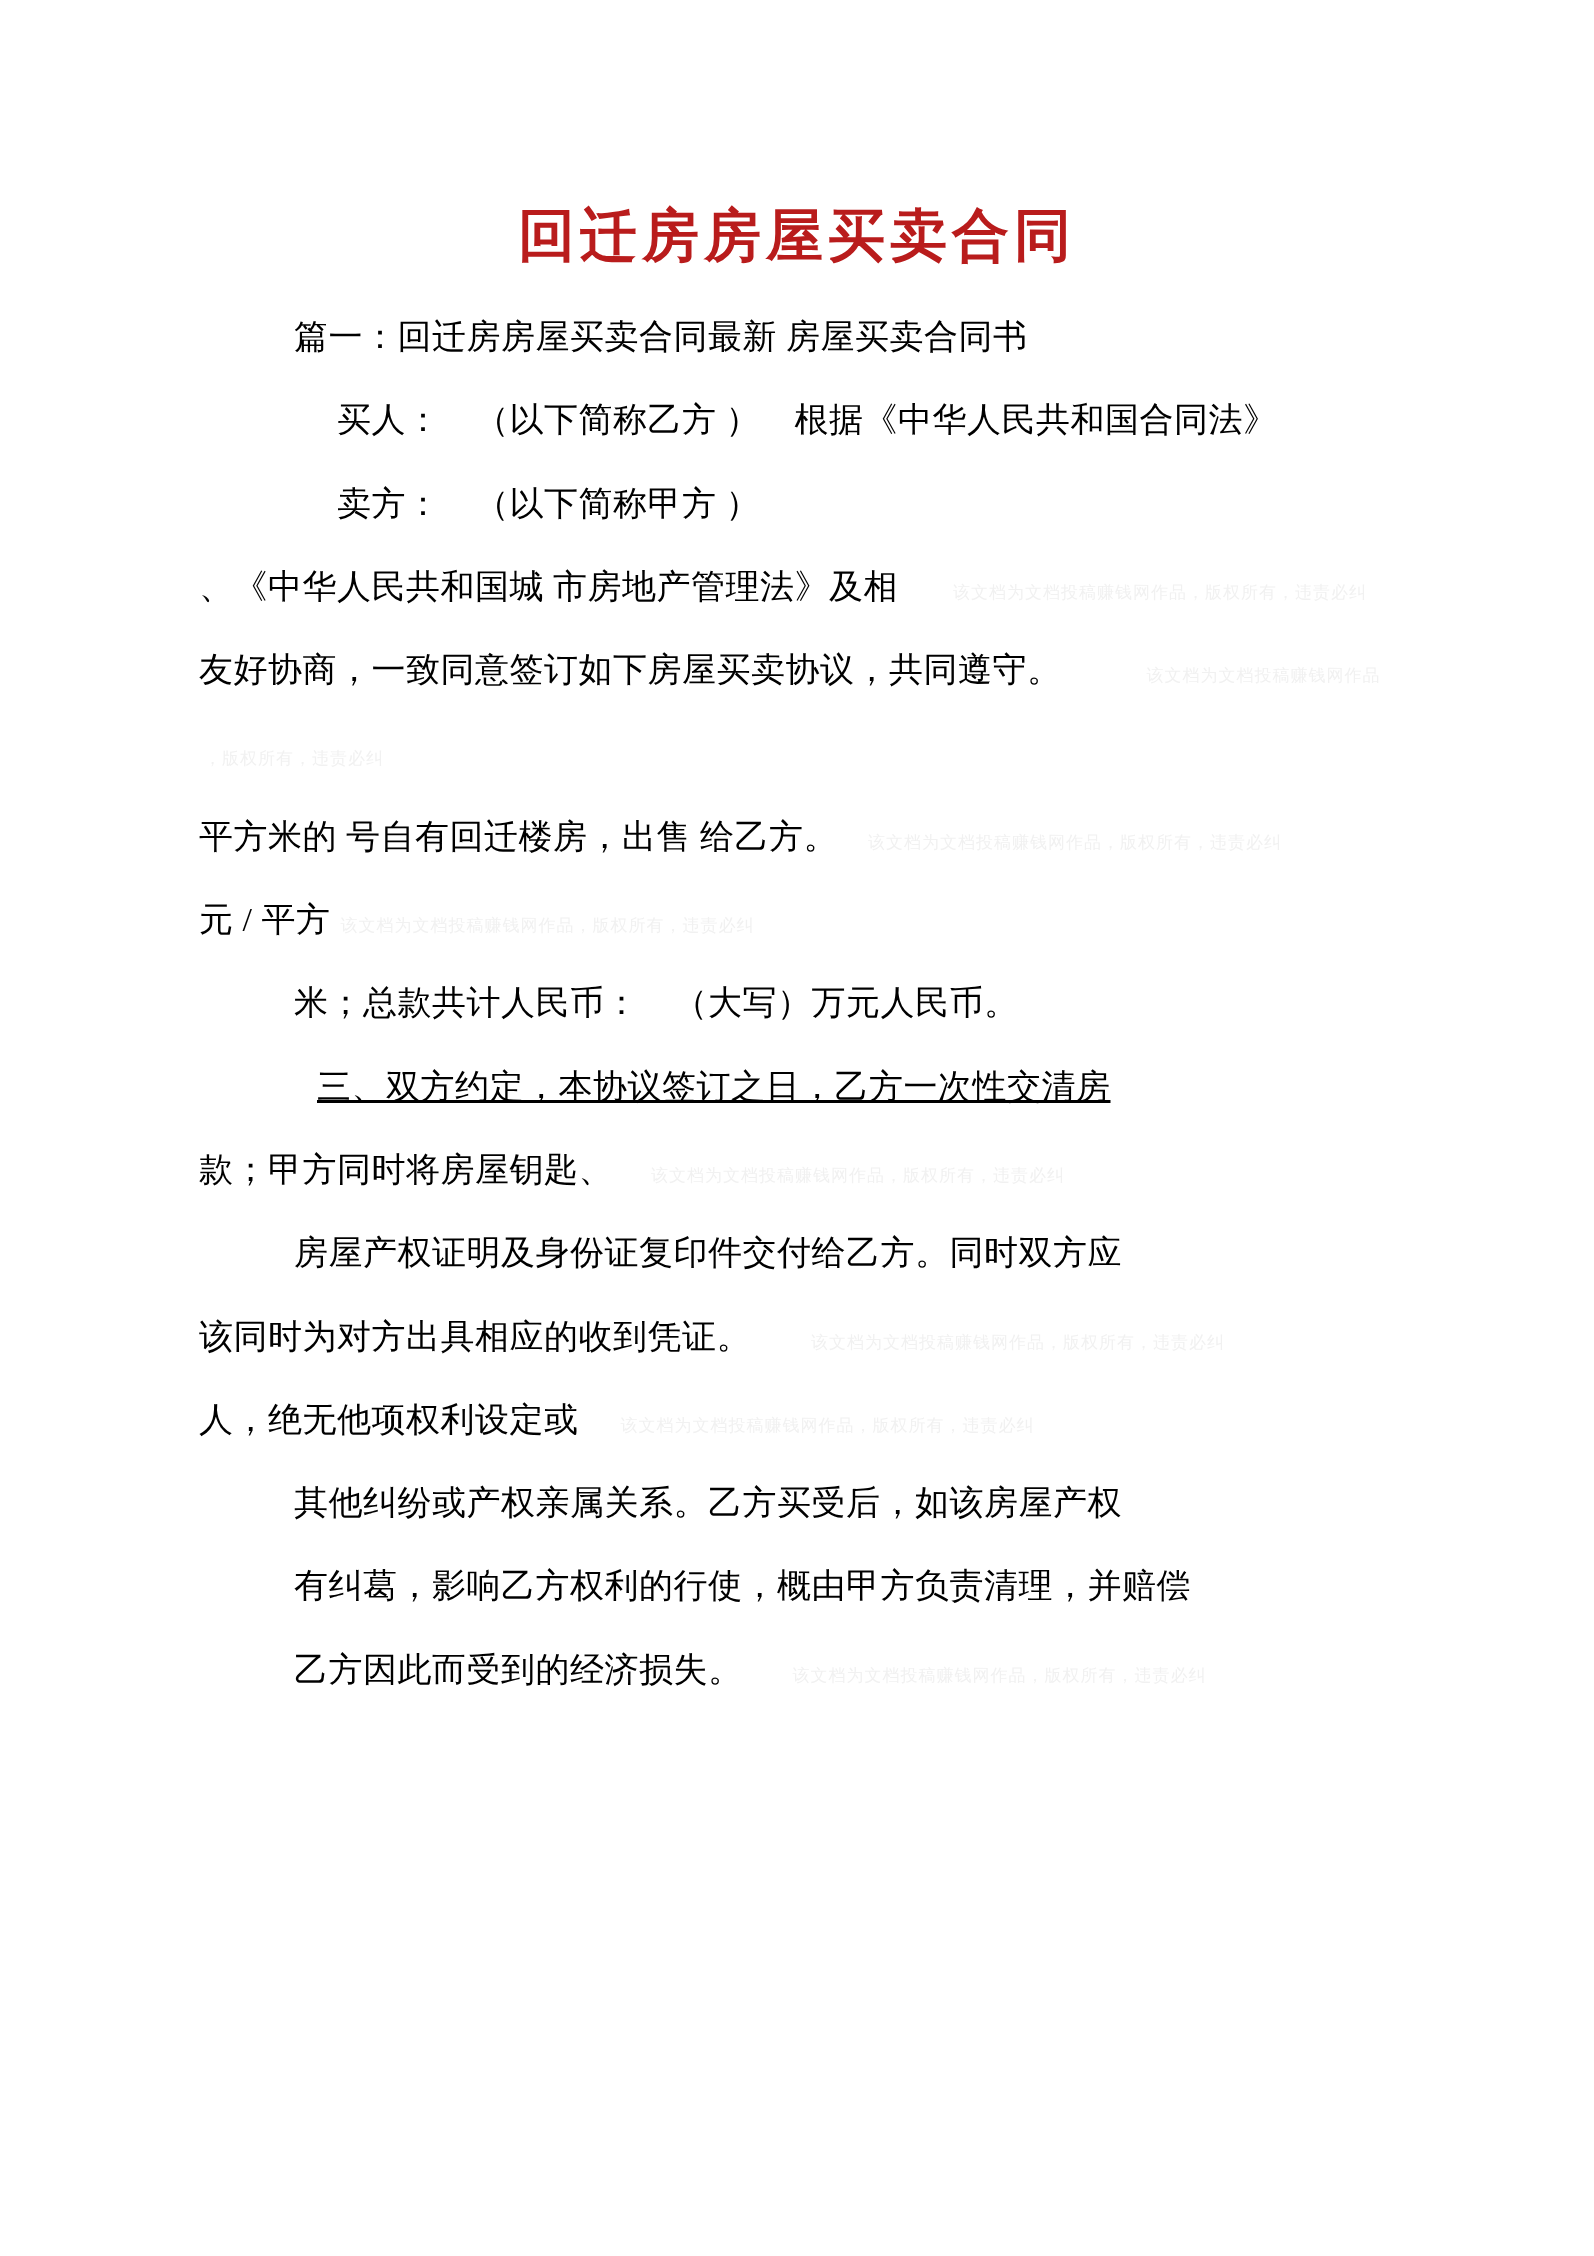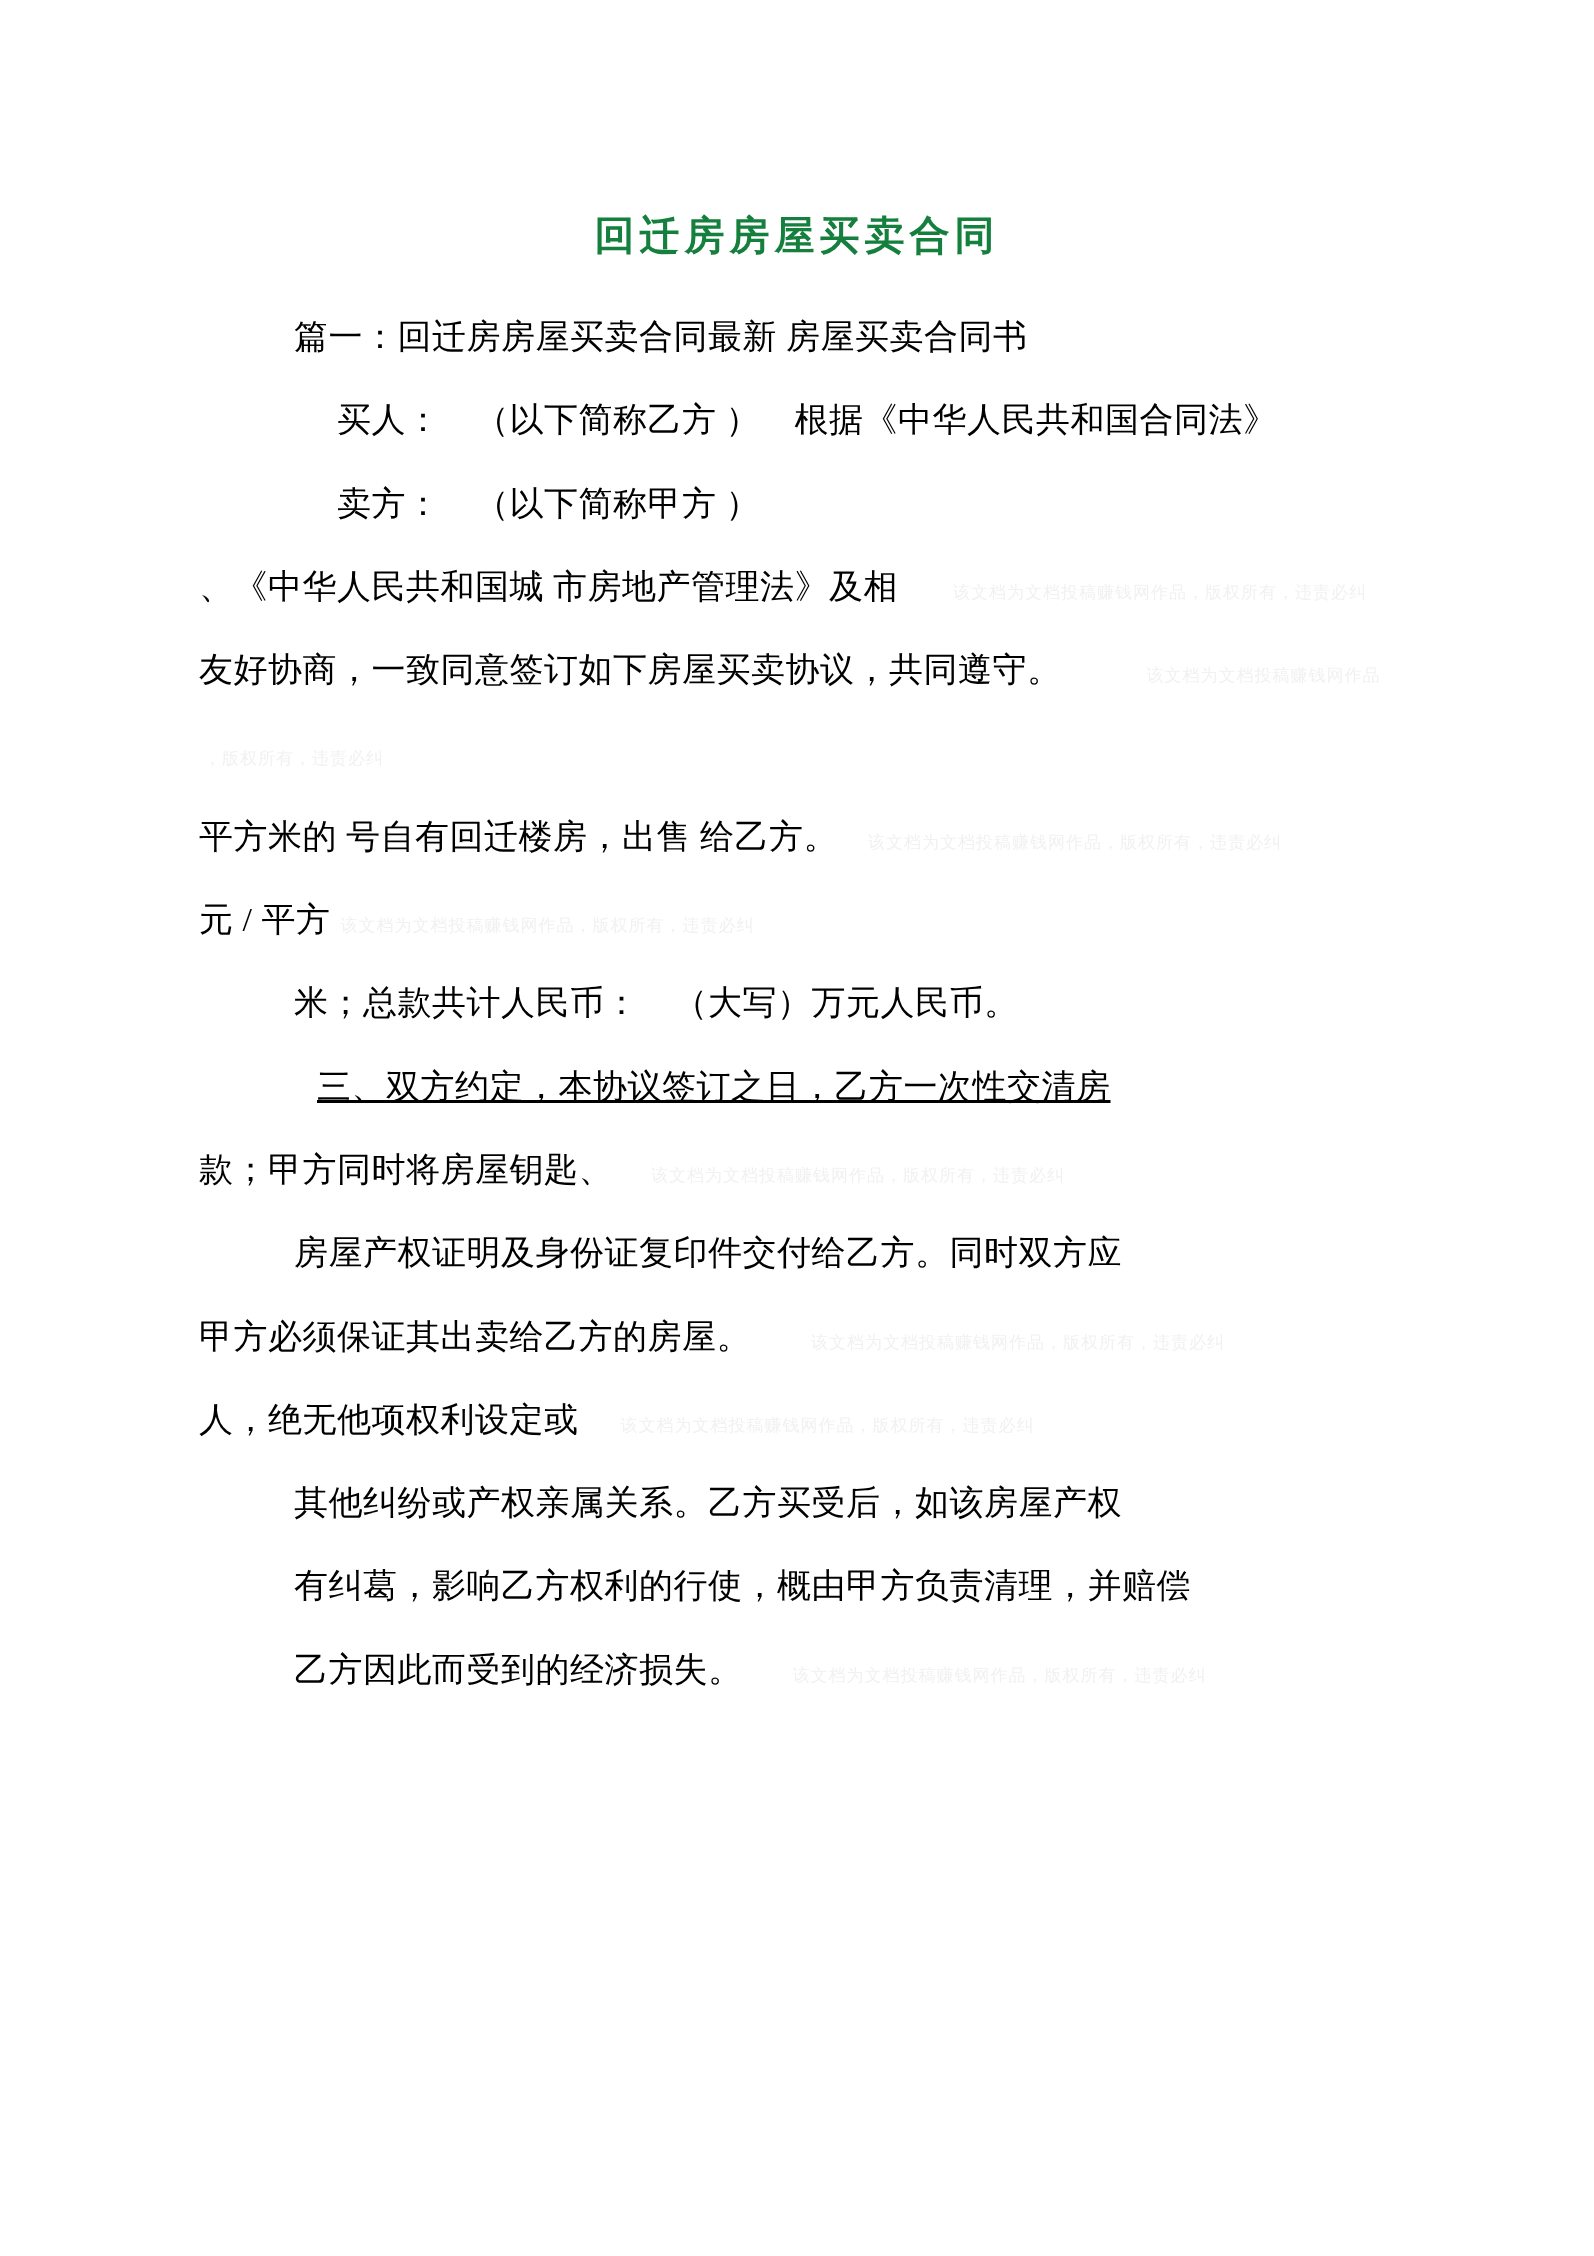--- a/index.html
+++ b/index.html
@@ -17,24 +17,24 @@
     color: #000000;
   }
   .doc-title {
     position: absolute;
     top: 200px;
     left: 0;
     width: 100%;
     text-align: center;
     font-family: "Liberation Sans", "DejaVu Sans", sans-serif;
     font-weight: 700;
-    font-size: 40px;
+    font-size: 57px;
     line-height: 70px;
     letter-spacing: 5px;
-    color: #15803d;
+    color: #b91c1c;
     white-space: nowrap;
   }
   .content {
     position: absolute;
     top: 295px;
     left: 199px;
     right: 0;
   }
   .line {
     height: 83.3px;
@@ -68,19 +68,19 @@
       <div class="line ind4"><span>卖方：　（以下简称甲方 ）</span></div>
       <div class="line ind0"><span>、《中华人民共和国城 市房地产管理法》及相</span><span class="wm" style="margin-left: 55px; color: rgb(241, 241, 241);">该文档为文档投稿赚钱网作品，版权所有，违责必纠</span></div>
       <div class="line ind0"><span>友好协商，一致同意签订如下房屋买卖协议，共同遵守。</span><span class="wm" style="margin-left: 85px; color: rgb(241, 241, 241);">该文档为文档投稿赚钱网作品</span></div>
       <div class="line ind0"><span></span><span class="wm" style="margin-left: 5px; color: rgb(241, 241, 241);">，版权所有，违责必纠</span></div>
       <div class="line ind0"><span>平方米的 号自有回迁楼房，出售 给乙方。</span><span class="wm" style="margin-left: 30px; color: rgb(241, 241, 241);">该文档为文档投稿赚钱网作品，版权所有，违责必纠</span></div>
       <div class="line ind0"><span>元 / 平方</span><span class="wm" style="margin-left: 10px; color: rgb(241, 241, 241);">该文档为文档投稿赚钱网作品，版权所有，违责必纠</span></div>
       <div class="line ind3"><span>米；总款共计人民币：　（大写）万元人民币。</span></div>
       <div class="line ind35"><span>三、双方约定，本协议签订之日，乙方一次性交清房</span></div>
       <div class="line ind0"><span>款；甲方同时将房屋钥匙、</span><span class="wm" style="margin-left: 38px; color: rgb(241, 241, 241);">该文档为文档投稿赚钱网作品，版权所有，违责必纠</span></div>
       <div class="line ind3"><span>房屋产权证明及身份证复印件交付给乙方。同时双方应</span></div>
-      <div class="line ind0"><span>甲方必须保证其出卖给乙方的房屋。</span><span class="wm" style="margin-left: 60px; color: rgb(241, 241, 241);">该文档为文档投稿赚钱网作品，版权所有，违责必纠</span></div>
+      <div class="line ind0"><span>该同时为对方出具相应的收到凭证。</span><span class="wm" style="margin-left: 60px; color: rgb(241, 241, 241);">该文档为文档投稿赚钱网作品，版权所有，违责必纠</span></div>
       <div class="line ind0"><span>人，绝无他项权利设定或</span><span class="wm" style="margin-left: 42px; color: rgb(241, 241, 241);">该文档为文档投稿赚钱网作品，版权所有，违责必纠</span></div>
       <div class="line ind3"><span>其他纠纷或产权亲属关系。乙方买受后，如该房屋产权</span></div>
       <div class="line ind3"><span>有纠葛，影响乙方权利的行使，概由甲方负责清理，并赔偿</span></div>
       <div class="line ind3"><span>乙方因此而受到的经济损失。</span><span class="wm" style="margin-left: 50px; color: rgb(241, 241, 241);">该文档为文档投稿赚钱网作品，版权所有，违责必纠</span></div>
     </div>
 </div>
 
 </body></html>

